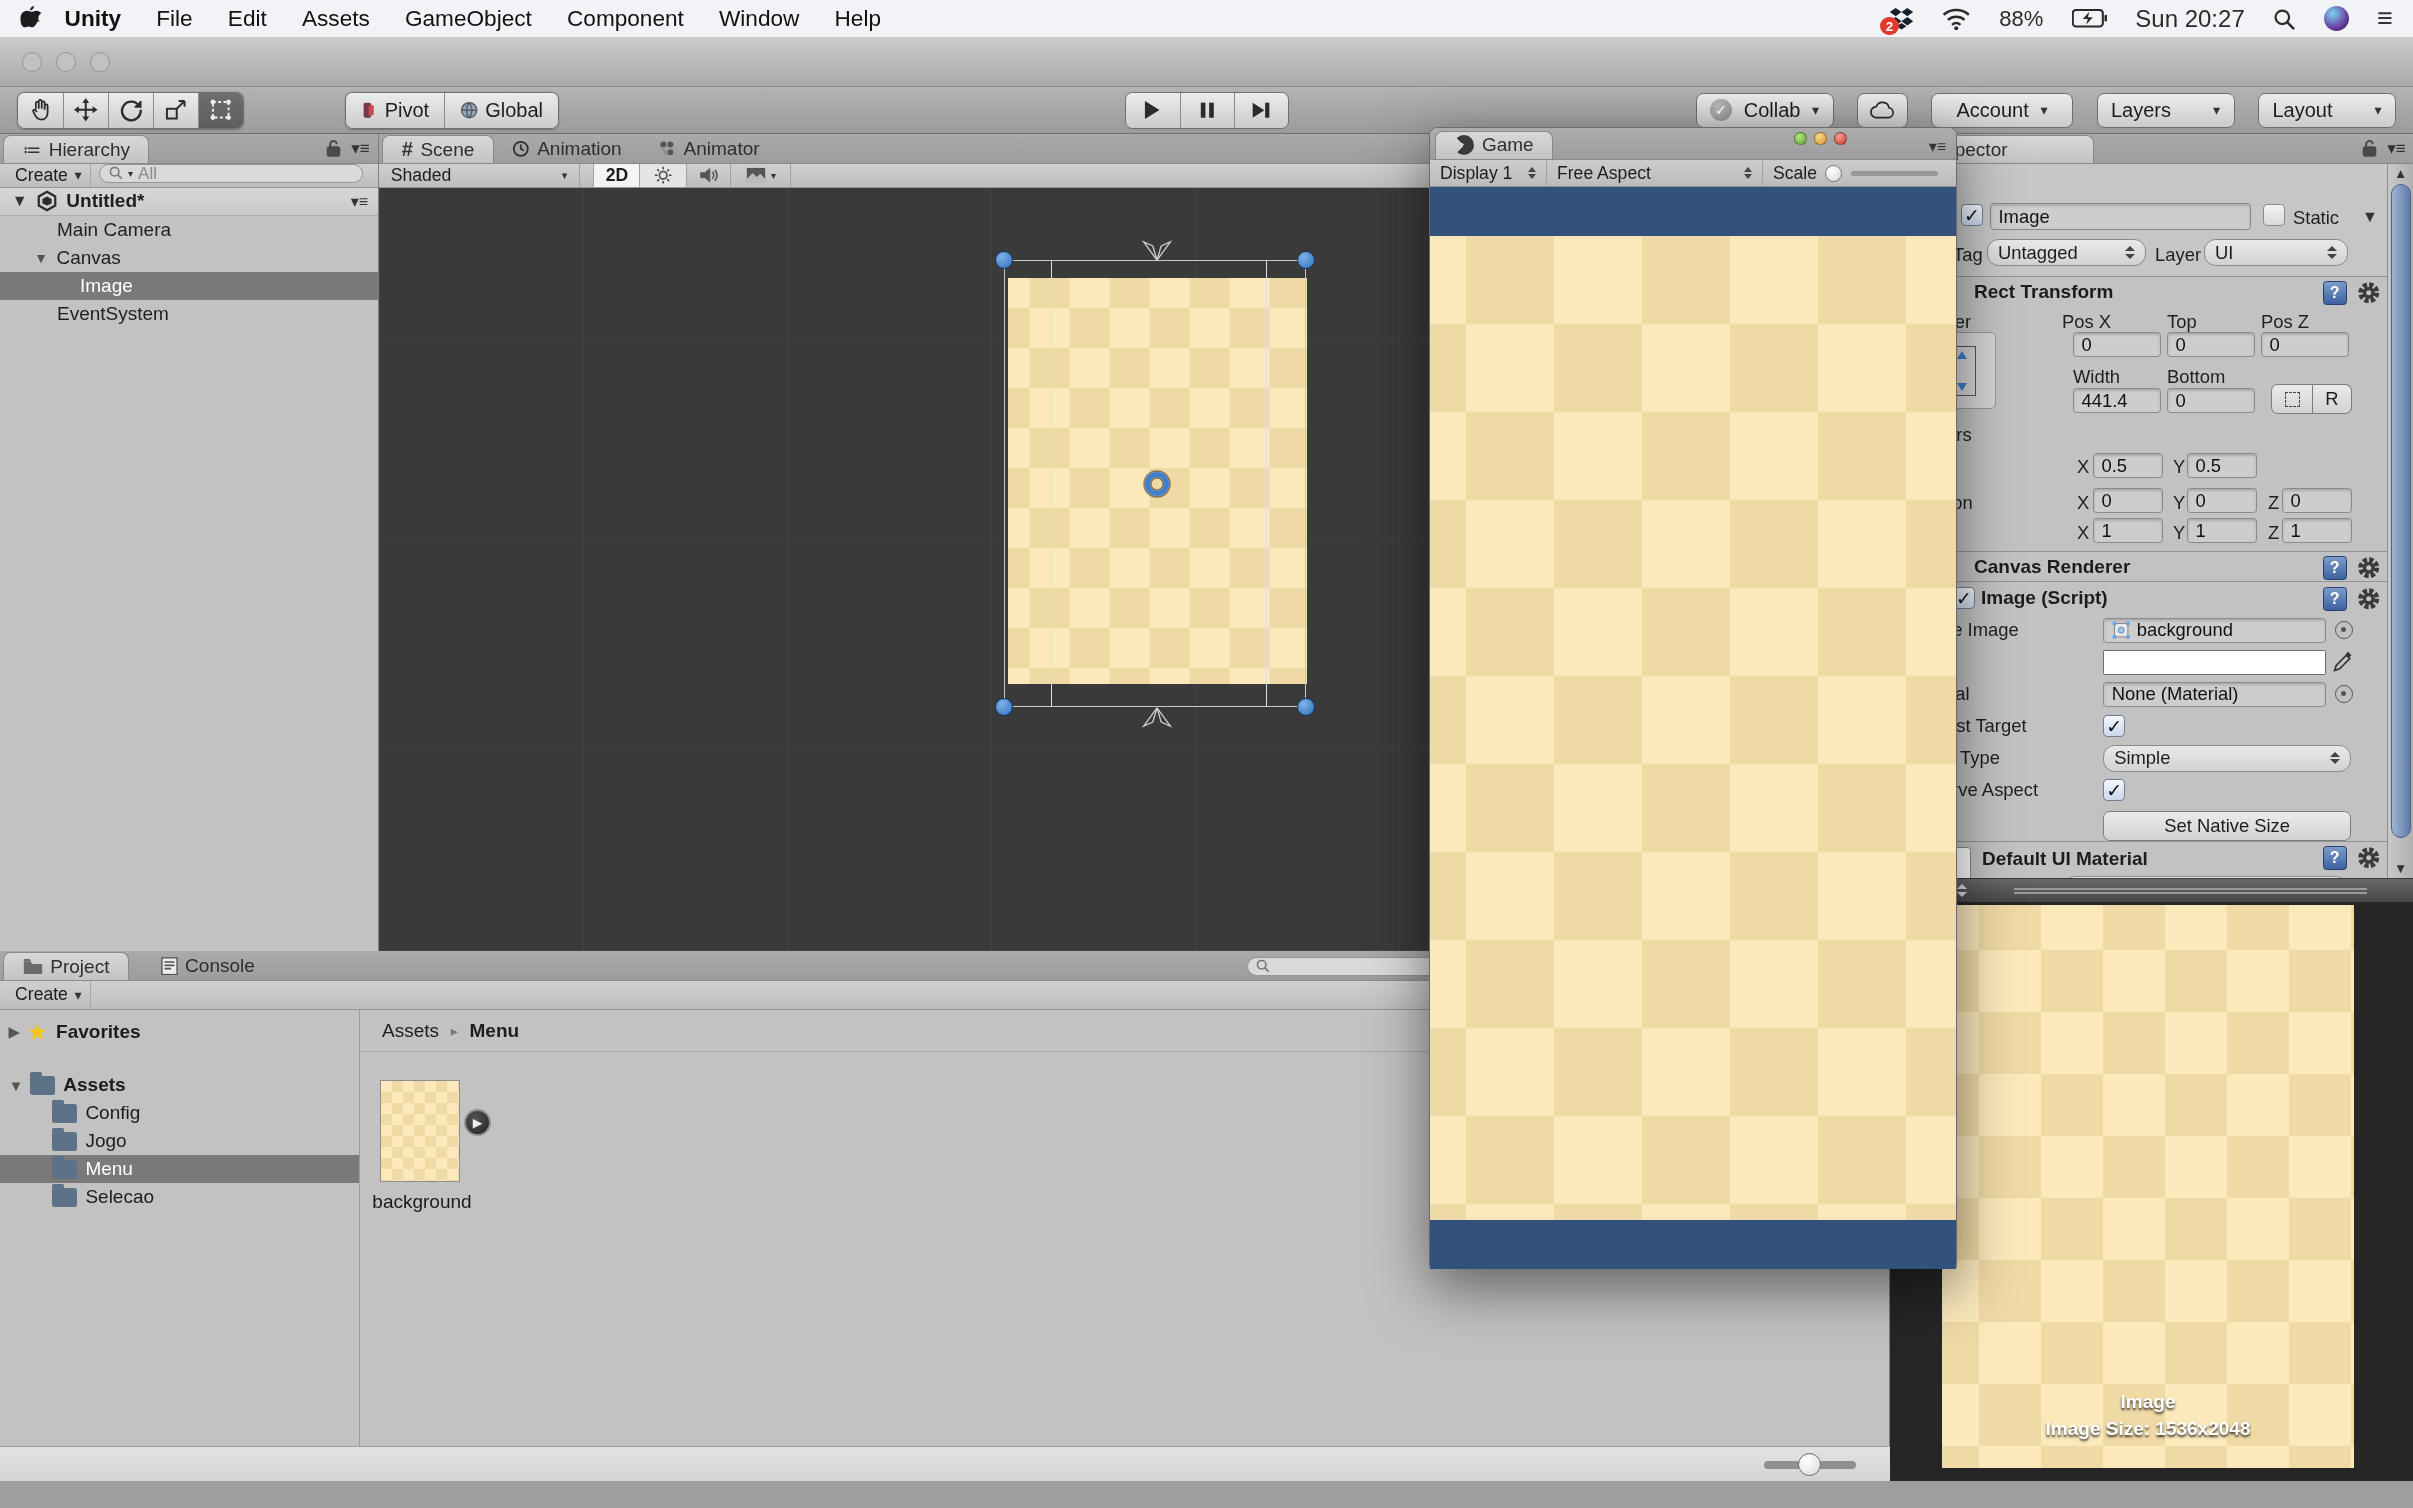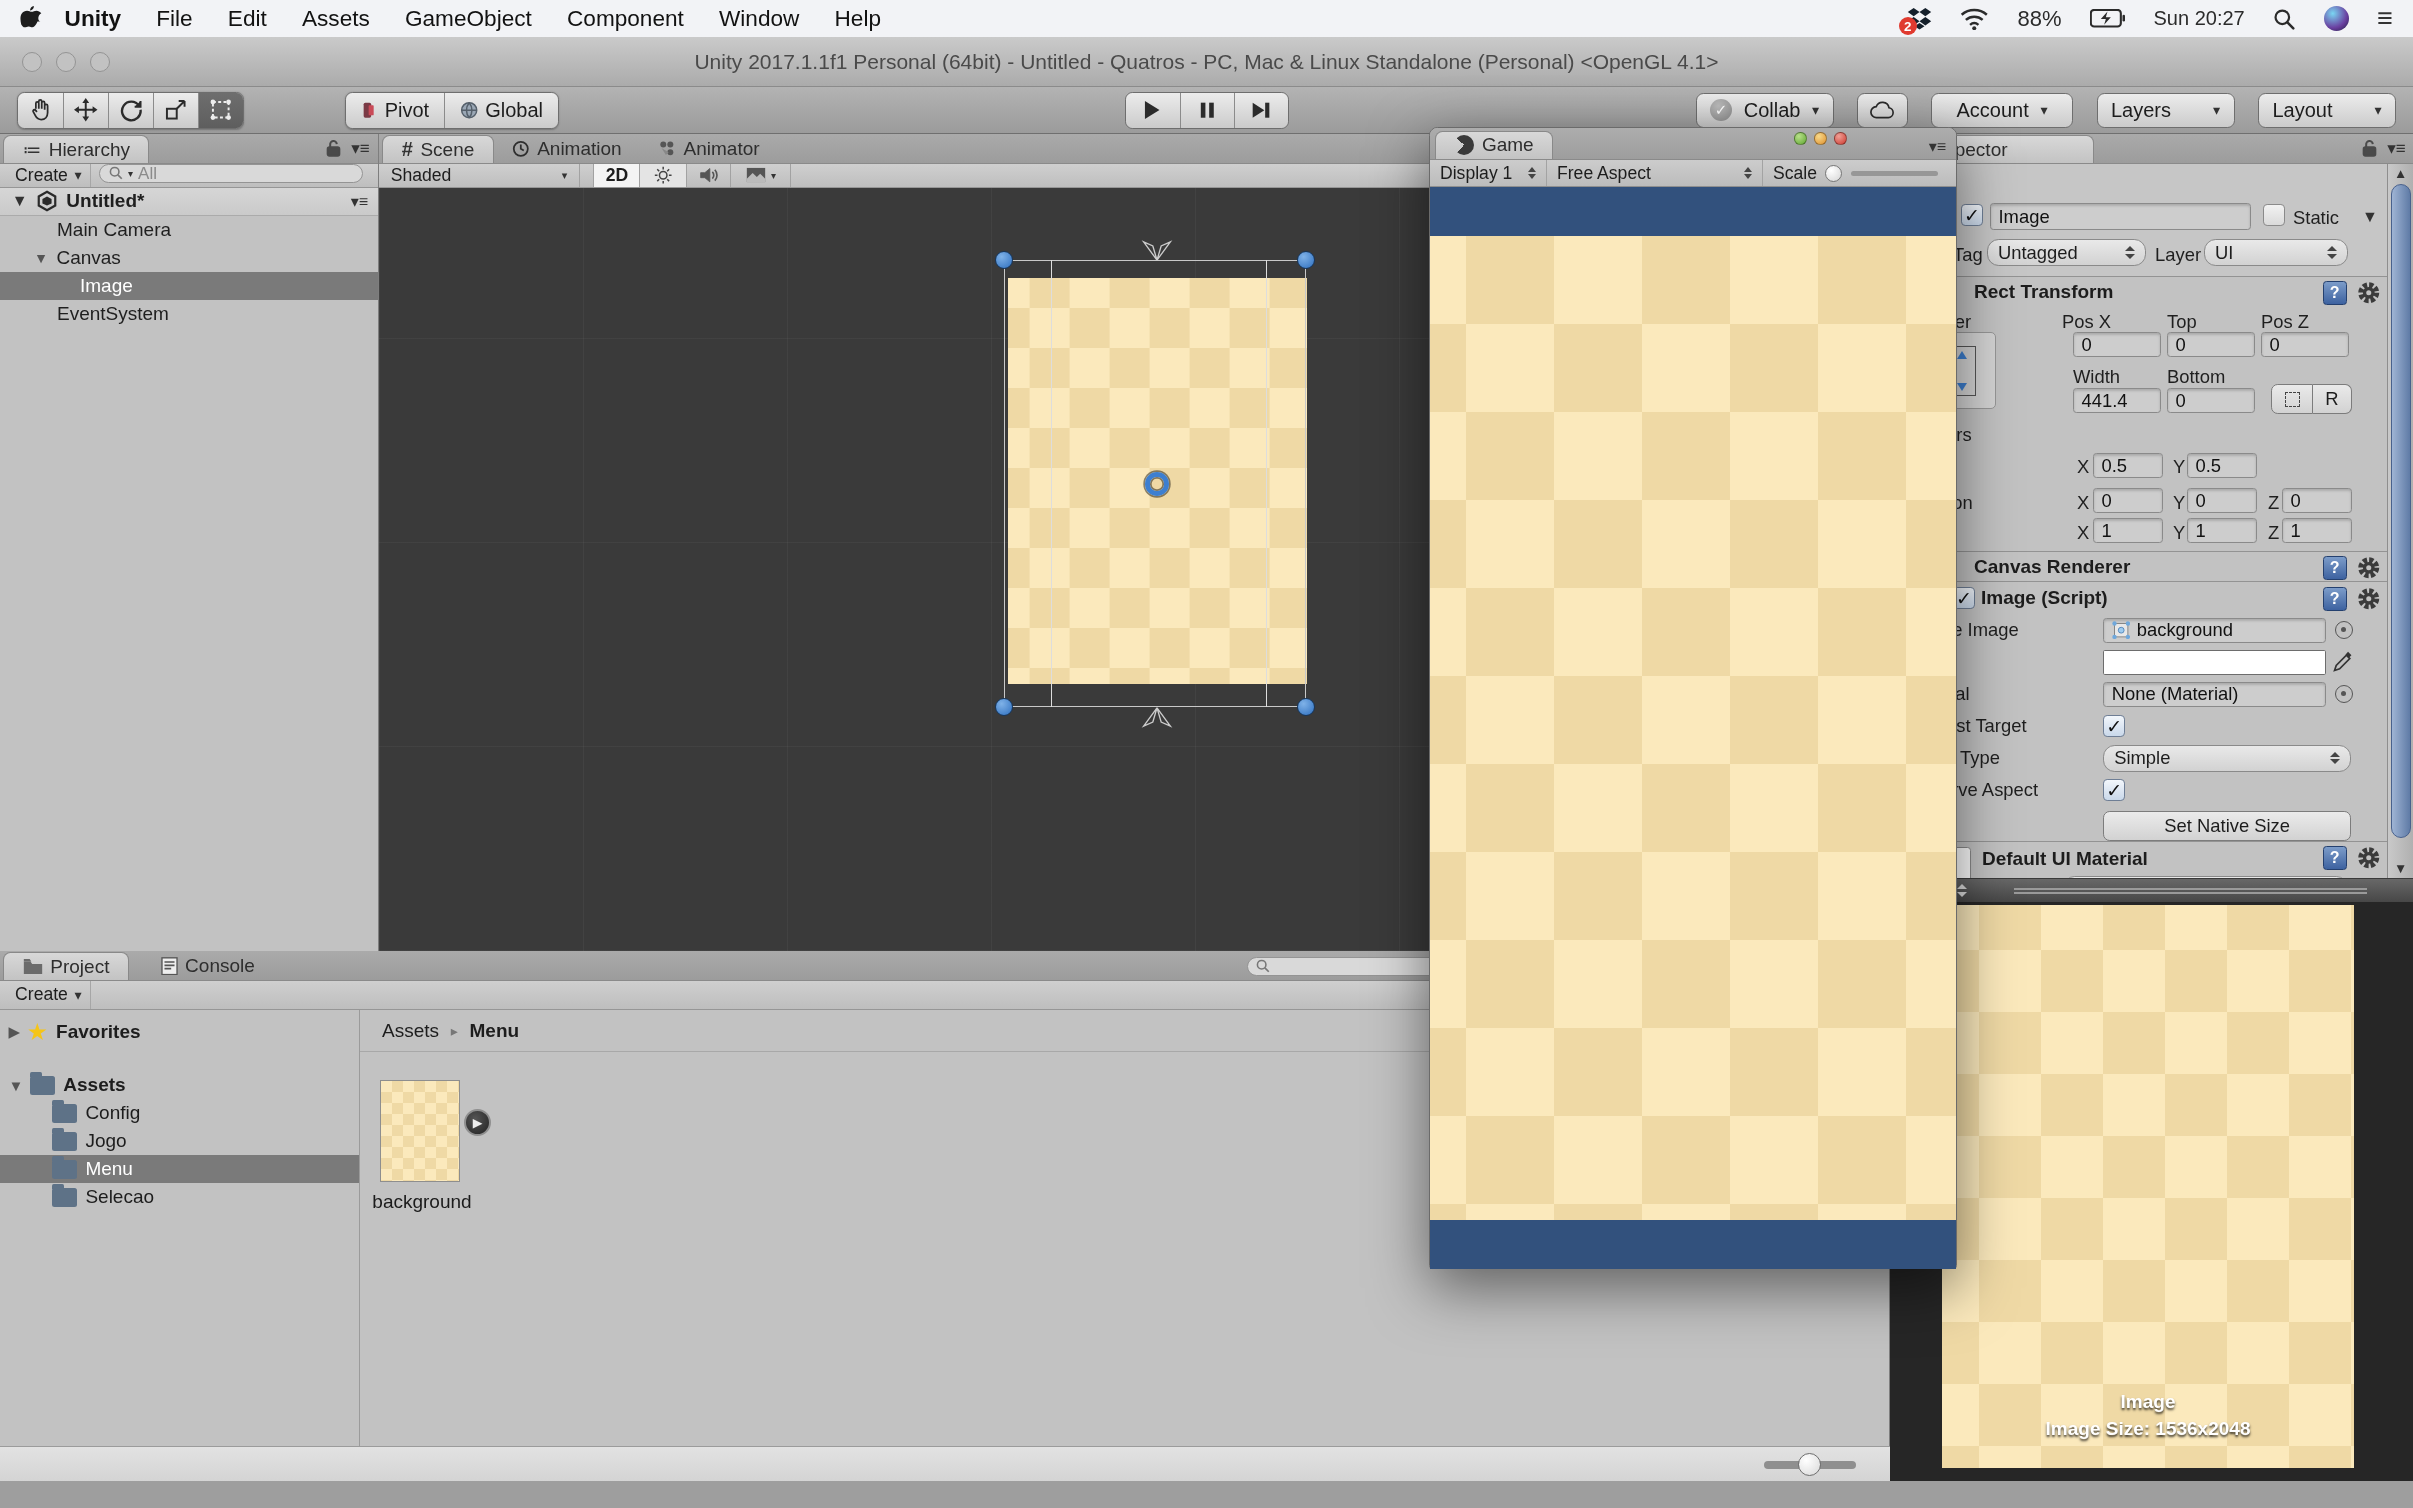--- a/index.html
+++ b/index.html
@@ -160,39 +160,38 @@
           </svg>
       </span>
       <span style="font-size:22px">88%</span>
       <span class="icn">
         <svg width="35" height="18.4" viewBox="0 0 42 22">
             <rect x="1" y="1" width="36" height="20" rx="4" fill="none" stroke="#2b2b2b" stroke-width="2.5"></rect>
             <rect x="39" y="7" width="3" height="8" rx="1.5" fill="#2b2b2b"></rect>
             <path d="M21 3 13 12h6l-2 7 8-9h-6z" fill="#2b2b2b"></path>
           </svg>
       </span>
-      <span style="font-size:20px">Sun 20:27</span>
+      <span style="font-size:24px">Sun 20:27</span>
       <span class="icn">
         <svg width="22" height="22" viewBox="0 0 26 26">
             <circle cx="11" cy="11" r="8" fill="none" stroke="#2b2b2b" stroke-width="2.6"></circle>
             <path d="M17 17 24 24" stroke="#2b2b2b" stroke-width="3" stroke-linecap="round"></path>
           </svg>
       </span>
       <span class="icn" style="width:25px;height:25px;border-radius:50%;background:radial-gradient(circle at 35% 30%,#7ad6f2,#6a3fa0 60%,#1b1b3a)"></span>
       <span class="icn glyph" style="font-size:27px;font-weight:bold">≡</span>
     </span>
   </div>
 
   <div class="titlebar">
     <div class="lights">
       <span class="light"></span>
       <span class="light"></span>
       <span class="light"></span>
     </div>
-    <span>Unity 2017.1.1f1 Personal (64bit) - Untitled - Quatros - PC, Mac &amp; Linux Standalone (Personal) &lt;OpenGL 4.1&gt;</span>
   </div>
 
   <div class="u-toolbar">
     <div class="toolgroup">
       <span class="toolbtn">
         <svg width="23.5" height="23.5" viewBox="0 0 24 24" fill="none" stroke="#2b2b2b" stroke-width="1.8">
             <path d="M7 11V5.5a1.5 1.5 0 0 1 3 0V11m0-6.5v-1a1.5 1.5 0 0 1 3 0V11m0-6v0a1.5 1.5 0 0 1 3 0V12m0-4a1.5 1.5 0 0 1 3 0v7c0 4-2.5 7-6.5 7-3 0-4.5-1.2-6-4l-2.2-4c-.5-1 .2-2 1.2-2 .8 0 1.3.4 1.7 1l.8 1.3"></path>
           </svg>
       </span>
       <span class="toolbtn">

